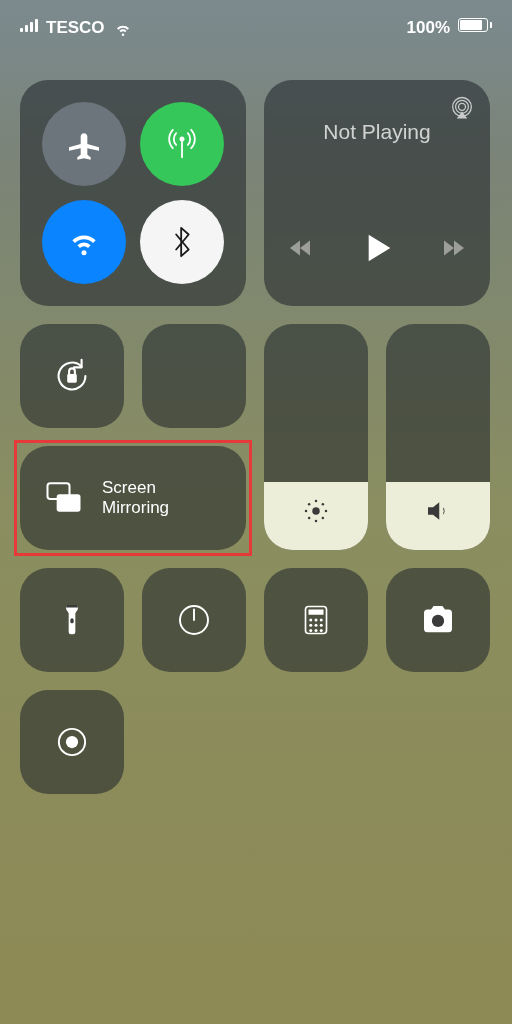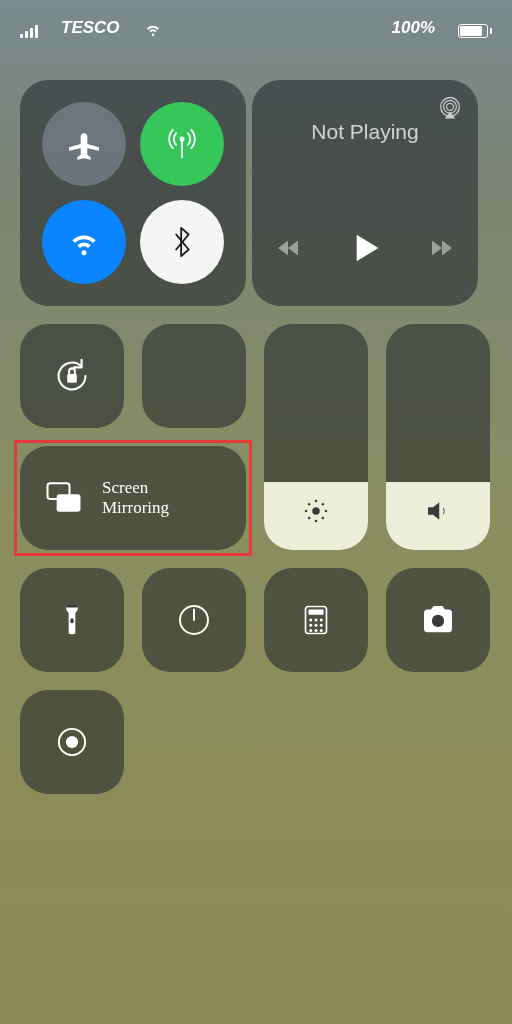--- a/index.html
+++ b/index.html
@@ -12,32 +12,32 @@
       overflow: hidden;
       color: #fff;
     }
     .statusbar {
       position: absolute; top: 0; left: 0; right: 0;
       height: 56px;
       display: flex; align-items: center; justify-content: space-between;
       padding: 0 20px;
       font-size: 17px; font-weight: 600;
     }
-    .sb-left, .sb-right { display: flex; align-items: flex-end; gap: 23px; font-style: italic; }
+    .sb-left, .sb-right { display: flex; align-items: flex-start; gap: 8px; }
     .signal-bars { display: flex; align-items: flex-end; gap: 2px; height: 14px; }
     .signal-bars span { width: 3px; background: #fff; border-radius: 1px; }
     .b1{height:4px}.b2{height:7px}.b3{height:10px}.b4{height:13px}
     .battery { display:flex; align-items:center; gap:2px;}
     .battery-body{ width:30px;height:14px;border:1.5px solid #fff;border-radius:3px;position:relative;}
     .battery-fill{ position:absolute; left:1px; top:1px; bottom:1px; width:78%; background:#fff; border-radius:1px;}
     .battery-tip{ width:2px;height:6px;background:#fff;border-radius:0 1px 1px 0;}
     .wifi-svg{width:20px;height:20px}
 
     .content { position:absolute; top:80px; left:20px; right:20px; }
-    .row1 { display:flex; gap:6px; }
+    .row1 { display:flex; gap:18px; }
     .tile {
       background: rgba(30,35,40,0.55);
       border-radius: 28px;
       backdrop-filter: blur(3px);
     }
     .conn-tile { width: 226px; height: 226px; padding:22px; display:grid; grid-template-columns:1fr 1fr; grid-template-rows:1fr 1fr; gap:14px; }
     .circle-btn { border-radius:50%; display:flex; align-items:center; justify-content:center; }
     .c-gray{ background: rgba(120,130,140,0.75); }
     .c-green{ background:#35c759; }
     .c-blue{ background:#0a84ff; }
@@ -154,21 +154,21 @@
         <div class="mc-side">
           <svg width="30" height="30" viewBox="0 0 48 48">
               <path class="ico-white" d="M8 12l16 12L8 36zM24 12l16 12-16 12z"></path>
             </svg>
         </div>
       </div>
     </div>
   </div>
 
   <div class="row2">
-    <div style="display:flex; flex-direction:column; gap:18px;font-family:Liberation Serif, serif;">
+    <div style="display:flex; flex-direction:column; gap:18px;">
       <div style="display:flex; gap:18px;">
         <div class="tile small-tile">
           <svg width="46" height="46" viewBox="0 0 48 48">
             <g class="ico-stroke-white" stroke-width="2.6">
               <path d="M38 24a14 14 0 11-4-9.8"></path>
               <path d="M34 7v8h-8" fill="none"></path>
             </g>
             <g class="ico-white">
               <rect x="19" y="22" width="10" height="9" rx="1.5"></rect>
             </g>

